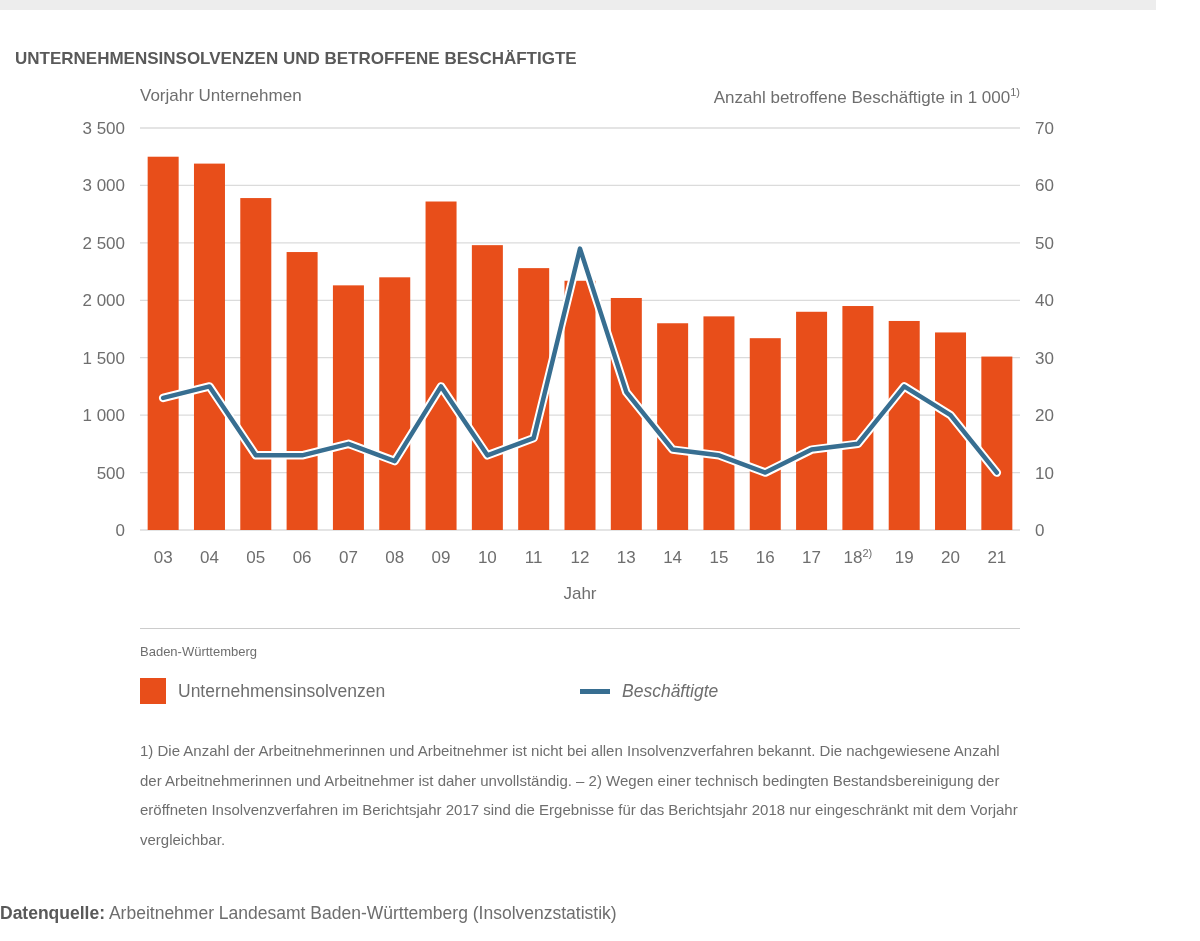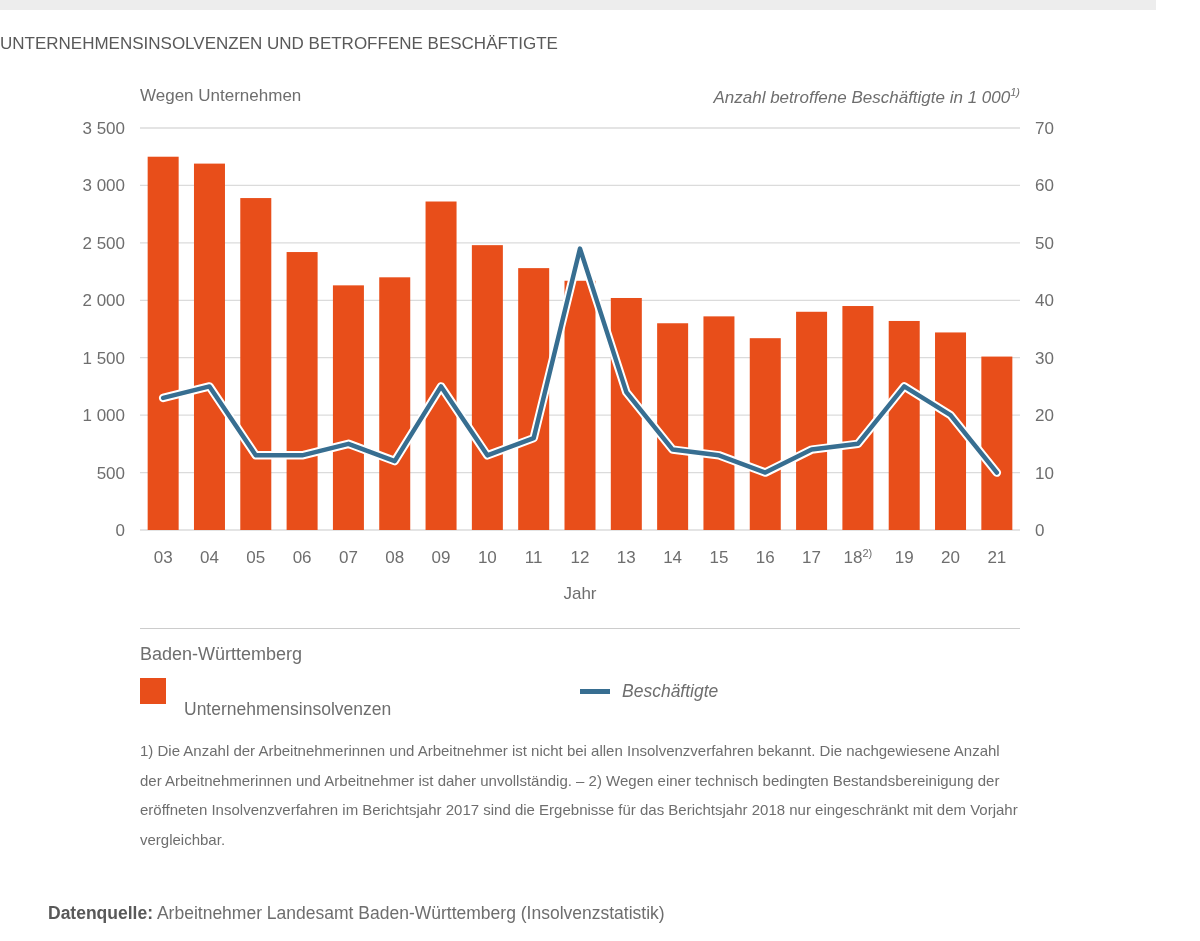--- a/index.html
+++ b/index.html
@@ -2,51 +2,51 @@
 <html><head>
 <meta charset="utf-8">
 <style>
   html,body{margin:0;padding:0;}
   body{
     width:1200px;height:941px;position:relative;background:#ffffff;
     font-family:"Liberation Sans",sans-serif;color:#666666;overflow:hidden;
   }
   .topbar{position:absolute;top:0;left:0;width:1156px;height:10px;background:#EDEDED;}
   h1.title{
-    position:absolute;top:34px;left:0;margin:0;
-    font-size:17px;font-weight:normal;color:#595959;letter-spacing:0px;
+    position:absolute;top:34px;left:0;margin:15px;
+    font-size:17px;font-weight:bold;color:#595959;letter-spacing:0px;
   }
   .axis-title{position:absolute;top:86px;font-size:17px;color:#6E6E6E;}
   .axis-title.left{left:140px;}
-  .axis-title.right{right:180px;text-align:right;font-style:italic;}
+  .axis-title.right{right:180px;text-align:right;}
   .axis-title sup{font-size:11px;}
   #chart-svg{position:absolute;left:0;top:110px;}
   #chart-svg text{font-family:"Liberation Sans",sans-serif;font-size:17px;fill:#6E6E6E;}
   .legend-divider{position:absolute;left:140px;top:628px;width:880px;height:1px;background:#CCCCCC;}
-  .region-label{position:absolute;left:140px;top:644px;font-size:18px;color:#6E6E6E;}
+  .region-label{position:absolute;left:140px;top:644px;font-size:13px;color:#6E6E6E;}
   .legend{position:absolute;left:140px;top:678px;width:880px;height:28px;font-size:17.5px;color:#6E6E6E;}
   .legend .swatch-bar{position:absolute;left:0;top:0;width:26px;height:26px;}
-  .legend .label-bar{position:absolute;left:44px;top:3px;margin-top:18px;}
+  .legend .label-bar{position:absolute;left:38px;top:3px;}
   .legend .swatch-line{position:absolute;left:440px;top:11px;width:30px;height:5px;}
   .legend .label-line{position:absolute;left:482px;top:3px;font-style:italic;}
   .footnotes{
     position:absolute;left:140px;top:736px;width:880px;
     font-size:15px;line-height:29.5px;color:#6E6E6E;text-align:left;
   }
   .source{position:absolute;left:0;top:903px;font-size:17.5px;color:#6E6E6E;}
-  .source .source-label{font-weight:bold;color:#595959;padding-left:48px;}
+  .source .source-label{font-weight:bold;color:#595959;}
 </style>
 </head>
 <body>
 
 <div class="topbar"></div>
 
 <h1 class="title">UNTERNEHMENSINSOLVENZEN UND BETROFFENE BESCHÄFTIGTE</h1>
 
-<div class="axis-title left">Wegen Unternehmen</div>
+<div class="axis-title left">Vorjahr Unternehmen</div>
 <div class="axis-title right"><span>Anzahl betroffene Beschäftigte in 1 000</span><sup>1)</sup></div>
 
 <svg id="chart-svg" width="1120" height="500">
     <line x1="140" x2="1020" y1="18" y2="18" stroke="#DBDBDB" stroke-width="1.3"></line>
     <text x="125" y="24" text-anchor="end">3 500</text>
     <text x="1035" y="24" text-anchor="start">70</text>
     <line x1="140" x2="1020" y1="75.42857142857144" y2="75.42857142857144" stroke="#DBDBDB" stroke-width="1.3"></line>
     <text x="125" y="81.42857142857144" text-anchor="end">3 000</text>
     <text x="1035" y="81.42857142857144" text-anchor="start">60</text>
     <line x1="140" x2="1020" y1="132.85714285714283" y2="132.85714285714283" stroke="#DBDBDB" stroke-width="1.3"></line>

